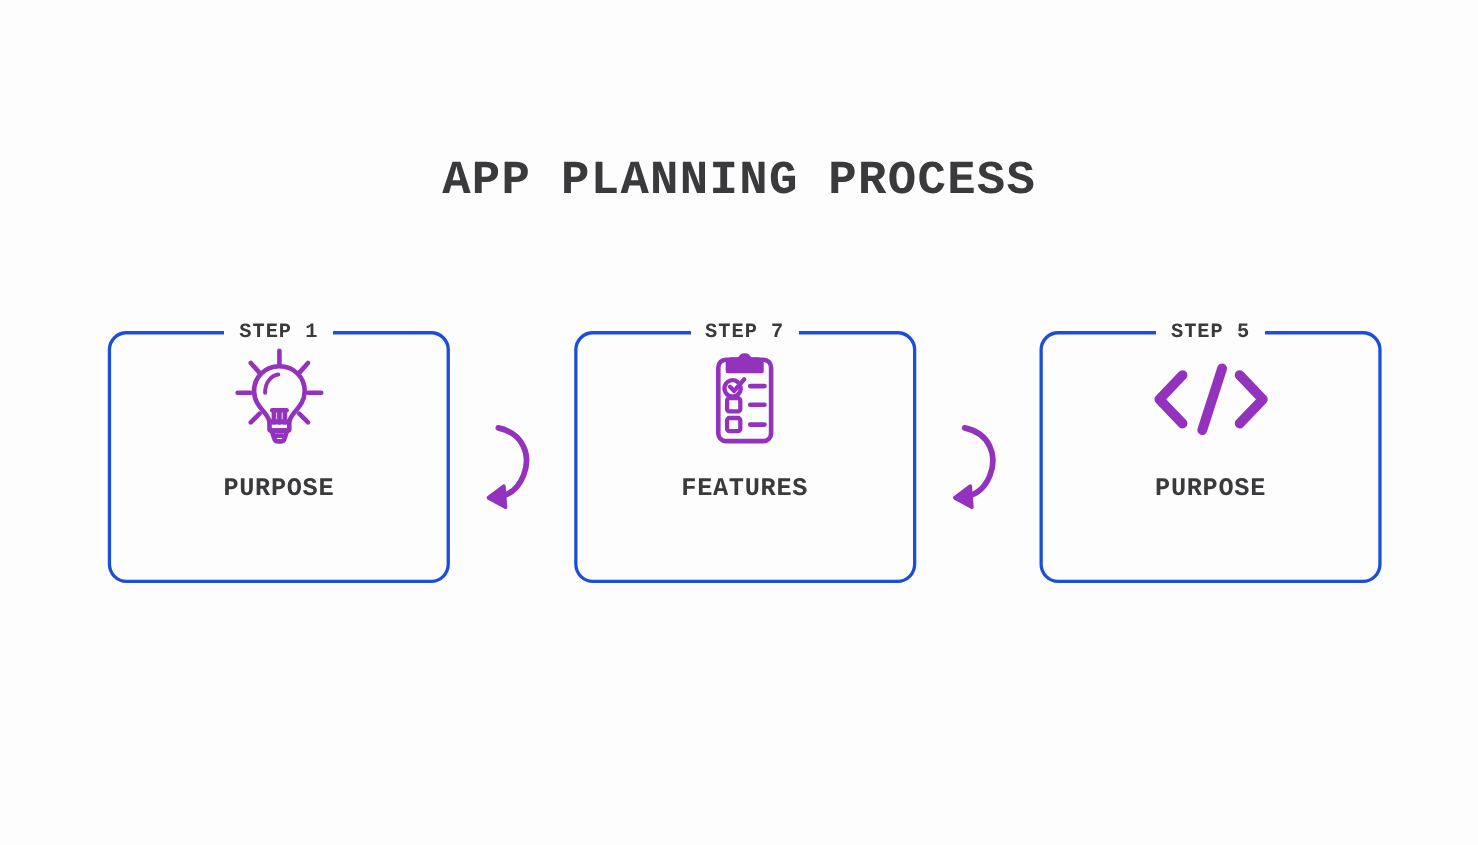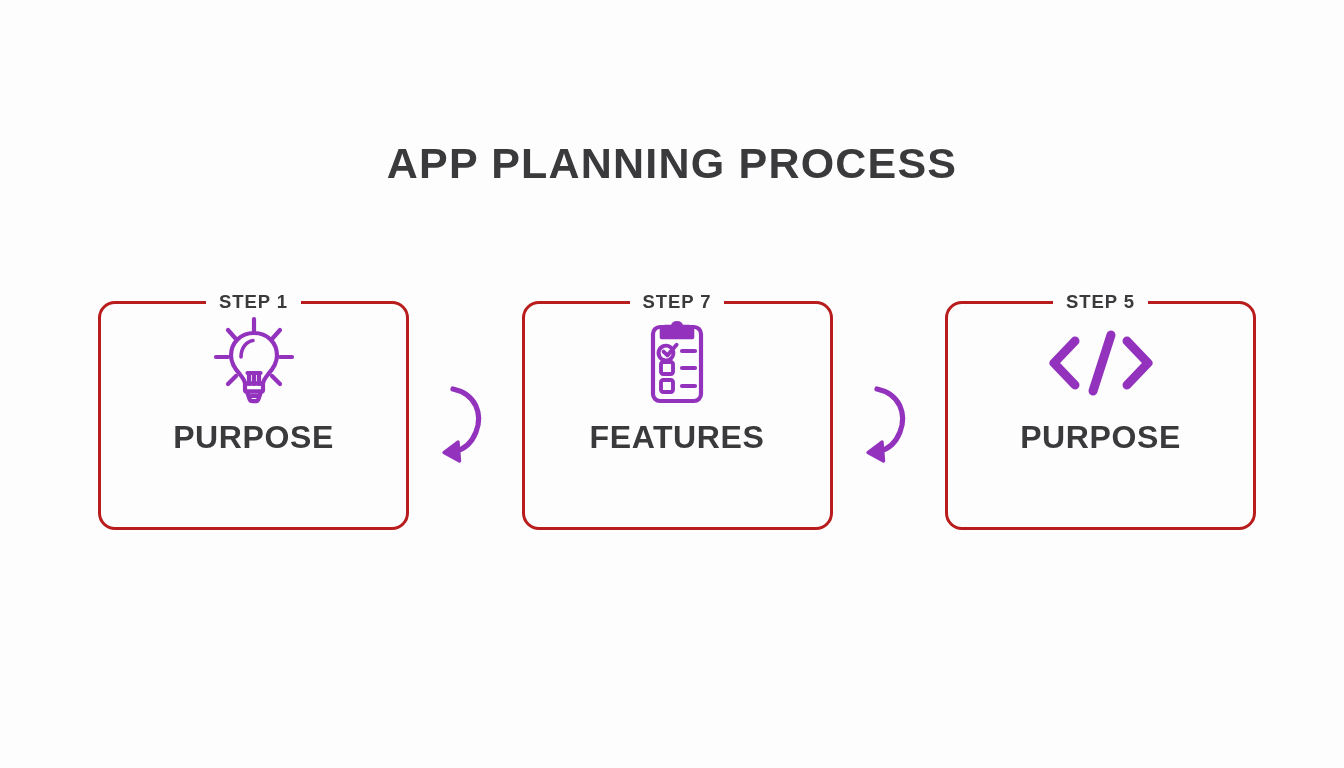--- a/index.html
+++ b/index.html
@@ -14,20 +14,21 @@
     font-family: "Liberation Sans", sans-serif;
     overflow: hidden;
     position: relative;
   }
 
   #canvas {
     position: relative;
     width: 1172px;
     height: 768px;
     background: #fdfdfd;
+    font-family: Liberation Mono, monospace;
   }
 
   
   #page-title {
     position: absolute;
     top: 139px;
     left: 0;
     width: 1344px;
     text-align: center;
     font-size: 43px;
@@ -55,21 +56,21 @@
     width: 311px;
     height: 237px;
     box-sizing: border-box;
     flex: 0 0 311px;
   }
 
   
   .card-frame {
     position: absolute;
     inset: 0;
-    border: 3px solid #b91c1c;
+    border: 3px solid #1d4ed8;
     border-radius: 17px;
     box-sizing: border-box;
     margin: 0;
     padding: 0;
     min-width: 0;
   }
   .card-legend {
     margin: 0 auto;
     padding: 0 13px;
     font-size: 18.5px;
@@ -92,22 +93,22 @@
 
   .card-icon {
     margin-top: 18px;
     height: 104px;
     display: flex;
     align-items: center;
     justify-content: center;
   }
 
   .card-label {
-    margin-top: 4px;
-    font-size: 32px;
+    margin-top: 16px;
+    font-size: 23px;
     font-weight: bold;
     color: #3a3a3c;
     letter-spacing: 0.6px;
     white-space: nowrap;
     text-align: center;
   }
 
   
   .connector {
     flex: 0 0 60px;

